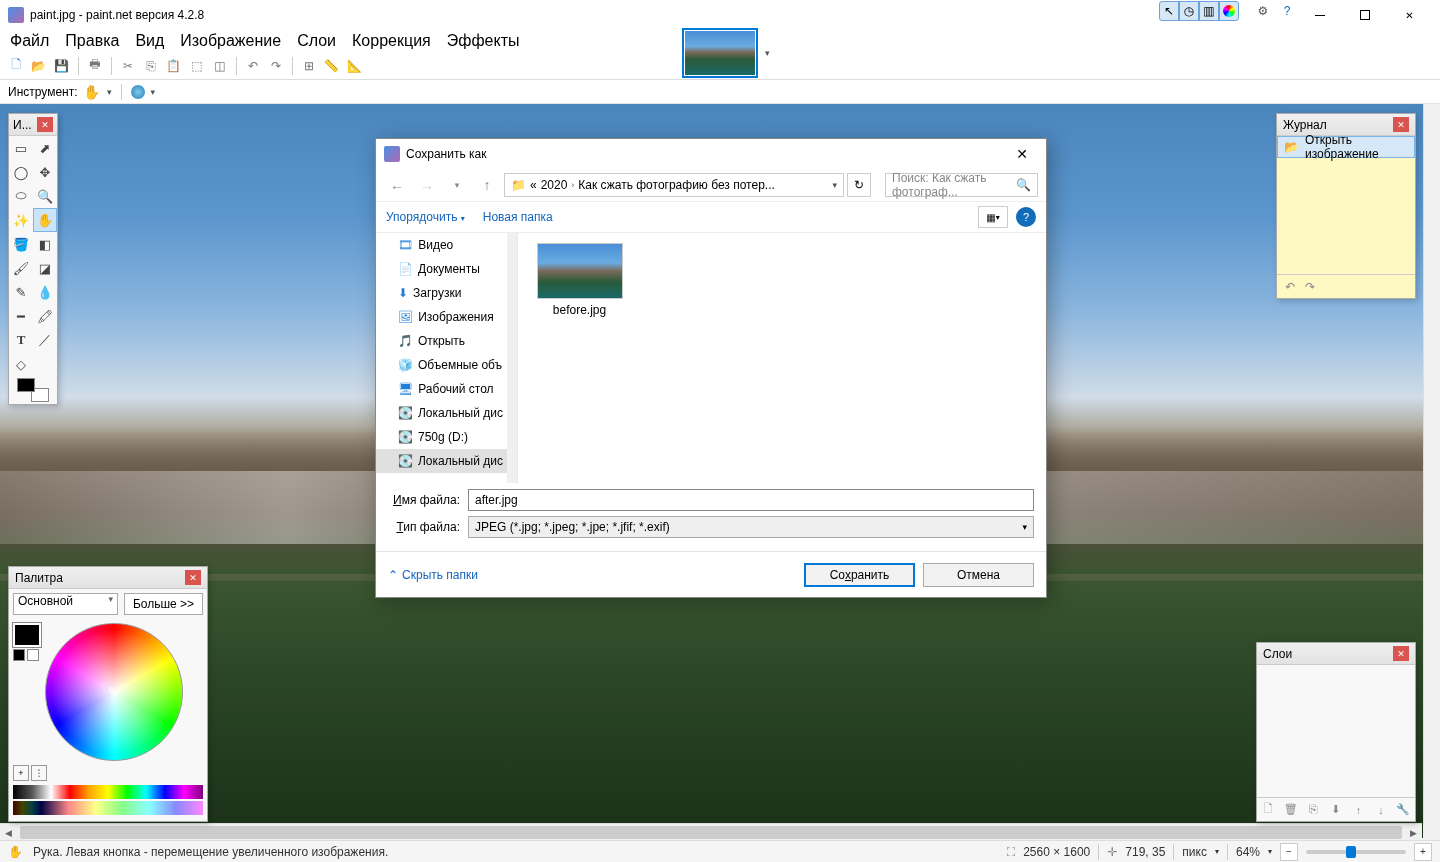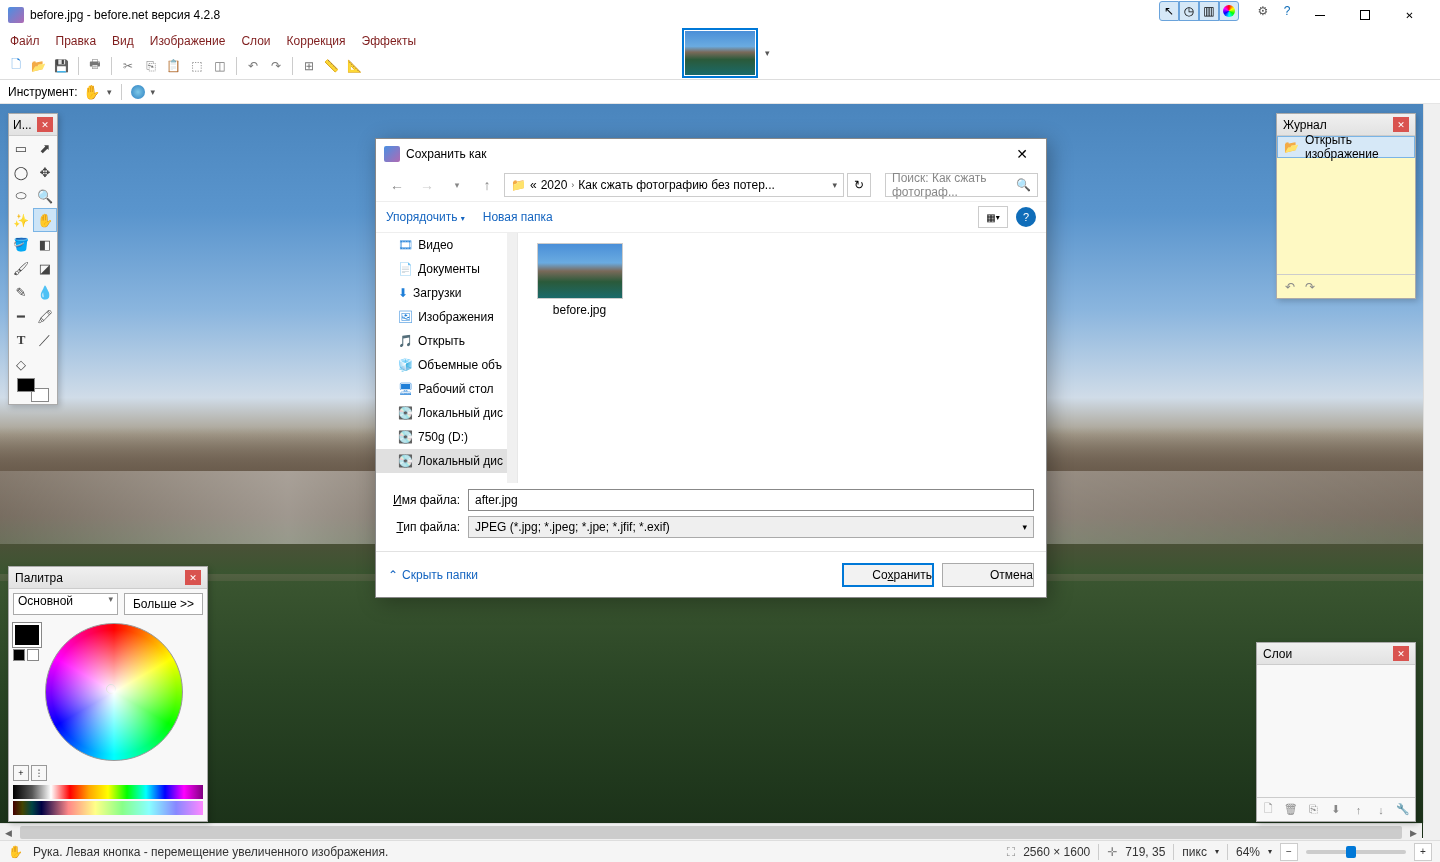--- a/index.html
+++ b/index.html
@@ -10,21 +10,21 @@
   .titlebar .title-text { font-size: 12px; color:#000; }
   .titlebar-right { margin-left:auto; display:flex; }
   .titlebar-right .tb-btn { width:45px; height:29px; display:flex; align-items:center; justify-content:center; font-size:10px; color:#000;}
   .tb-icons { display:flex; gap:0px; margin-right:10px;}
   .tb-icons .tb-ic { width:20px; height:20px; display:flex;align-items:center;justify-content:center; border:1px solid #6aa3db; background:#d6e8f7;}
   .tb-icons .tb-ic:first-child{border-top-left-radius:3px;border-bottom-left-radius:3px;}
   .tb-icons .tb-ic:last-child{border-top-right-radius:3px;border-bottom-right-radius:3px;}
   .tb-gear, .tb-help{width:20px;height:20px;display:flex;align-items:center;justify-content:center;color:#555;margin-left:4px;}
   
   .menubar { height: 22px; display:flex; align-items:center; padding:0 10px; gap:16px; position:relative;}
-  .menubar .menu-item { font-size: 12px; color:#7f1d1d; }
+  .menubar .menu-item { font-size: 16px; color:#000000; }
   
   .thumb-top { position:absolute; top:28px; left:50%; transform:translateX(-50%); width:76px; height:50px; border:2px solid #0078d7; padding:1px; background:#fff;}
   .thumb-top .thumb-img{width:100%;height:100%;background:linear-gradient(to bottom,#4a8fd8 0%,#6aabe0 35%,#7a6a5a 48%,#2a5a3a 65%,#1a6a6a 100%);}
   .thumb-arrow{position:absolute;top:48px;left:calc(50% + 45px);font-size:9px;color:#555;}
   
   .toolbar { height: 28px; display:flex; align-items:center; padding:0 6px; gap:3px; border-bottom:1px solid #ddd;}
   .toolbar .sep { width:1px; height:18px; background:#ccc; margin:0 3px;}
   .toolbar .tb-btn { width:20px; height:20px; display:flex; align-items:center; justify-content:center; }
   .tool-row2 { height:24px; display:flex; align-items:center; padding:0 8px; gap:6px; font-size:12px; border-bottom:1px solid #e5e5e5;}
   .tool-row2 .hand-icon{color:#e8a030;font-size:14px;}
@@ -125,21 +125,21 @@
   .sd-form{padding:6px 12px;}
   .sd-form-row{display:flex;align-items:center;gap:8px;margin-bottom:5px;}
   .sd-form-row label{width:72px;text-align:right;font-size:12px;}
   .sd-form-row label span{text-decoration:underline;}
   .sd-form-row .fi-input{flex:1;height:22px;border:1px solid #888;padding:0 6px;font-size:12px;}
   .sd-form-row .ft-combo{flex:1;height:22px;border:1px solid #aaa;background:#efefef;padding:0 6px;font-size:12px;display:flex;align-items:center;}
   .sd-form-row .ft-combo .fc-arrow{margin-left:auto;font-size:9px;}
   .sd-footer{position:absolute;bottom:0;left:0;right:0;height:46px;border-top:1px solid #e2e2e2;display:flex;align-items:center;padding:0 12px;}
   .sd-hide{color:#1565c0;font-size:12px;display:flex;align-items:center;gap:4px;}
   .sd-buttons{margin-left:auto;display:flex;gap:8px;}
-  .sd-buttons .bt{width:92px;height:24px;border:1px solid #aaa;background:#f2f2f2;display:flex;align-items:center;justify-content:flex-end;font-size:12px;}
+  .sd-buttons .bt{width:111px;height:24px;border:1px solid #aaa;background:#f2f2f2;display:flex;align-items:center;justify-content:center;font-size:12px;}
   .sd-buttons .bt.primary{border:2px solid #0078d7;}
   .sd-buttons .bt span{position:relative;}
   .sd-buttons .bt span u{text-decoration:underline;}
   .tree-wrap{display:flex;height:100%;}
   .tree-content{flex:1;}
   
   .ic-blue{color:#1f7fd8;}
   .ic-orange{color:#e8a030;}
   .ic-gray{color:#777;}
   .ic-purple{color:#9b5cc7;}
@@ -147,21 +147,21 @@
   
   .wc-min{width:10px;height:1px;background:#000;}
   .wc-max{width:10px;height:10px;border:1px solid #000;}
   .wc-close{font-size:14px;}
 </style>
 </head>
 <body>
 
 <div class="titlebar">
   <div class="appicon"></div>
-  <div class="title-text">before.jpg - before.net версия 4.2.8</div>
+  <div class="title-text">paint.jpg - paint.net версия 4.2.8</div>
   <div class="titlebar-right">
     <div class="tb-icons">
       <div class="tb-ic">↖</div>
       <div class="tb-ic">◷</div>
       <div class="tb-ic">▥</div>
       <div class="tb-ic">
           <span style="background:conic-gradient(red,yellow,lime,cyan,blue,magenta,red);width:12px;height:12px;border-radius:50%;display:inline-block;"></span>
         </div>
     </div>
     <div class="tb-gear">⚙</div>

